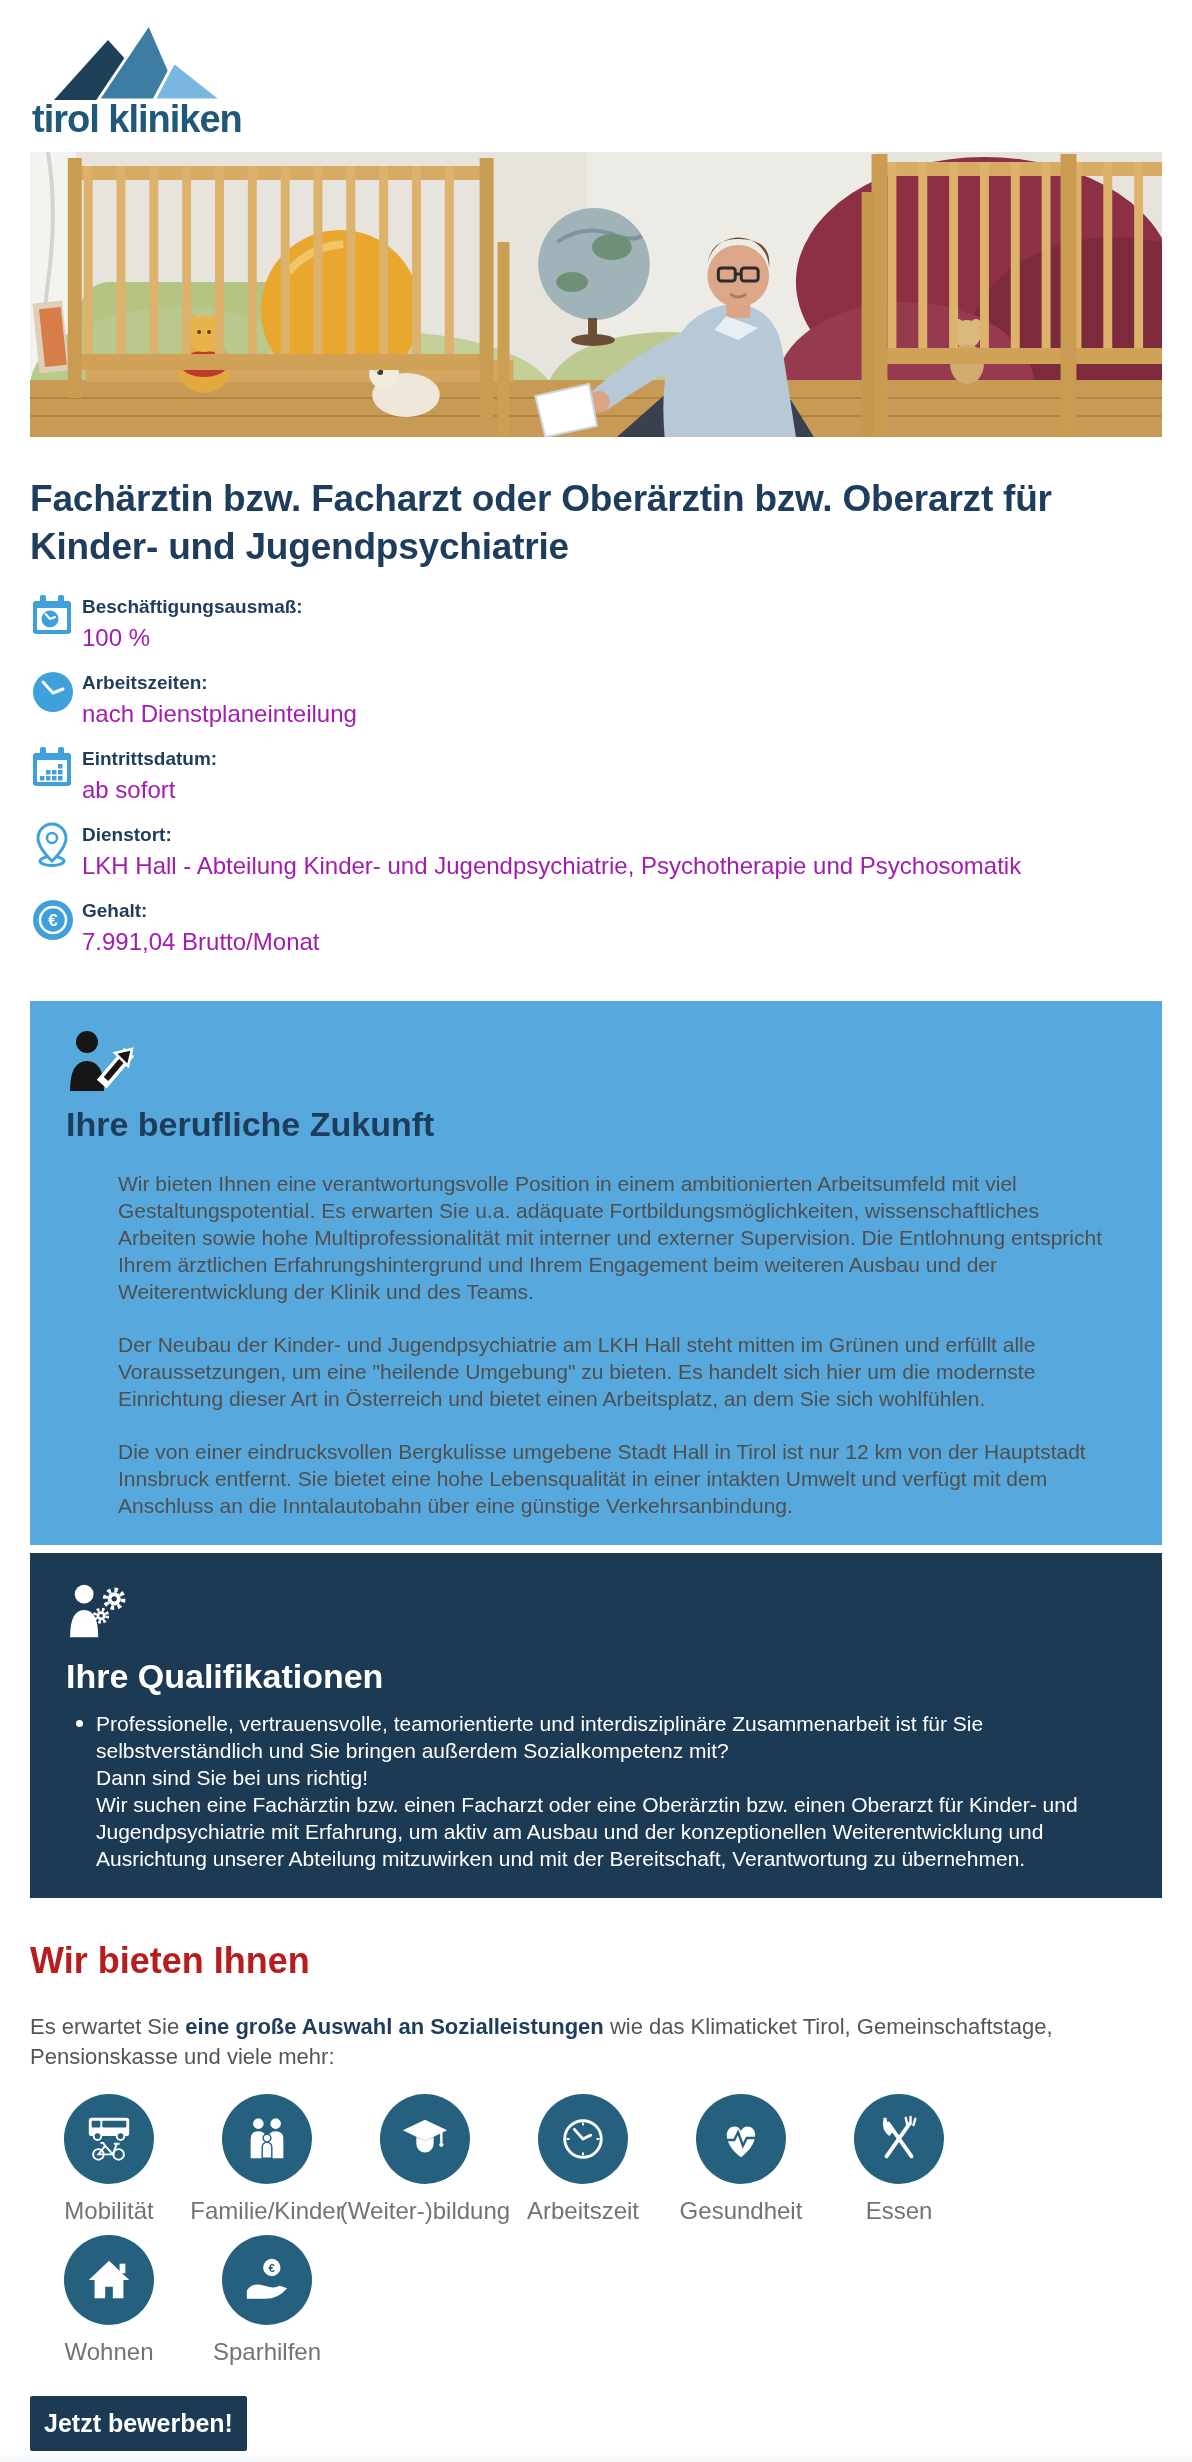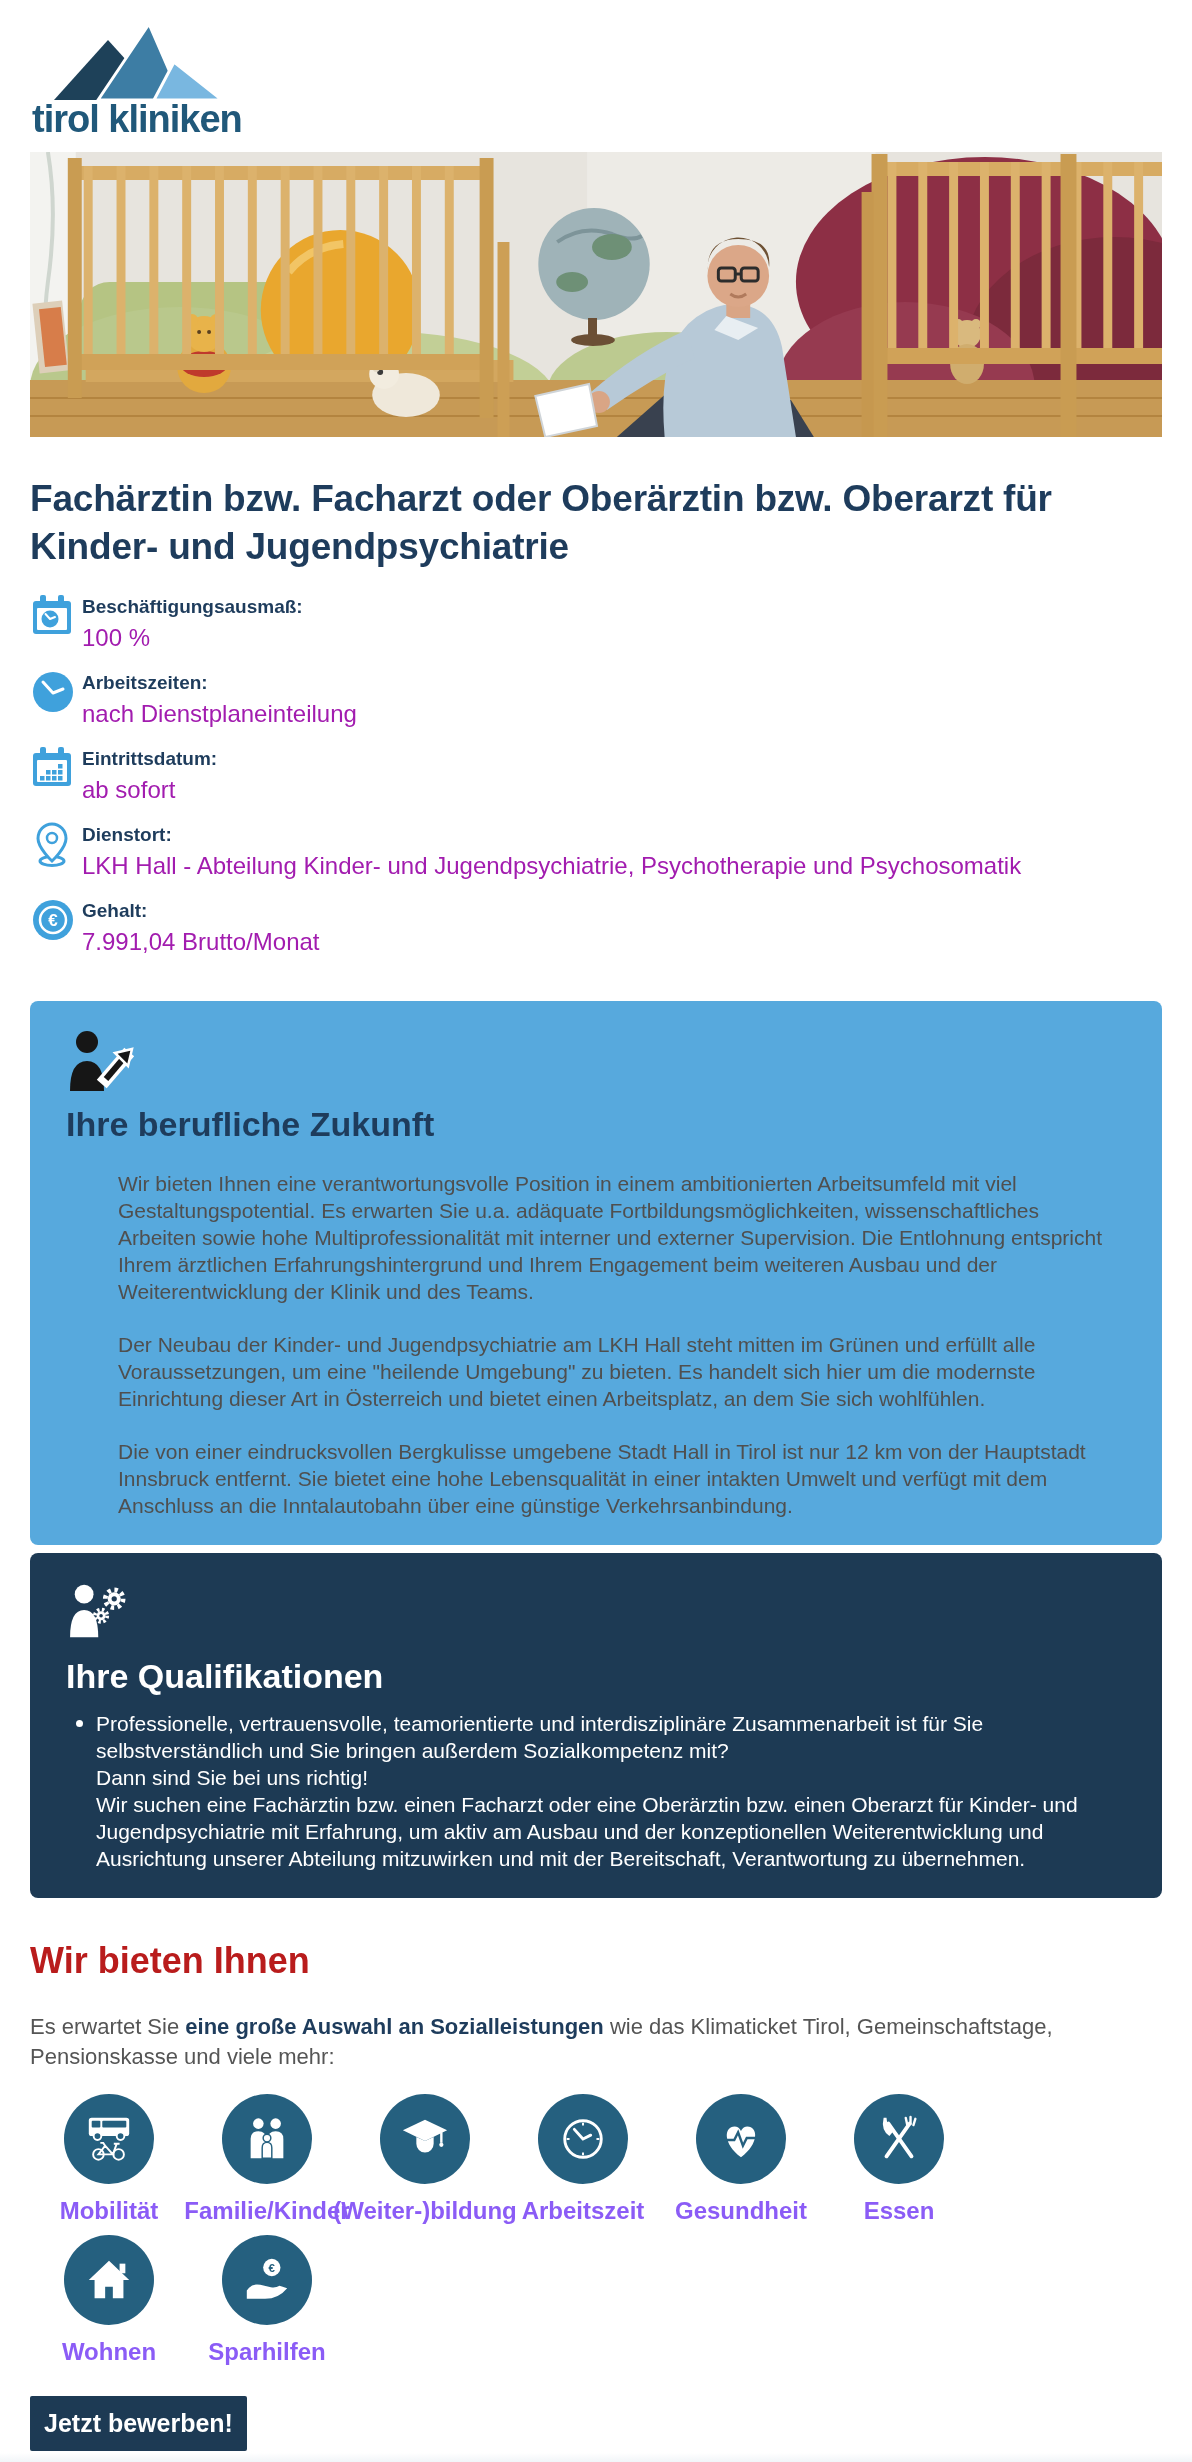--- a/index.html
+++ b/index.html
@@ -32,21 +32,21 @@
   }
 
   
   .details { margin-top: 20px; }
   .detail-item { position: relative; padding-left: 52px; min-height: 62px; margin-bottom: 14px; }
   .detail-icon { position: absolute; left: 0; top: 2px; width: 46px; height: 46px; }
   .detail-label { font-size: 19px; line-height: 31px; font-weight: bold; color: #1e3c5c; }
   .detail-value { font-size: 24px; line-height: 31px; color: #a21caf; }
 
   
-  .section { border-radius: 8px; padding: 28px 38px 26px 32px; }
+  .section { border-radius: 0; padding: 28px 38px 26px 32px; }
   .section-blue  { margin-top: 44px; background: #57a9dd; }
   .section-dark  { margin-top: 8px;  background: #1d3a54; }
   .section-icon { width: 72px; height: 66px; margin-left: 4px; }
   .section h2 { font-size: 34px; font-weight: bold; margin-top: 10px; margin-left: 4px; }
   .section-blue h2 { color: #1e3c5c; }
   .section-dark h2 { color: #ffffff; }
   .section-blue p {
     margin-top: 26px; margin-left: 56px; max-width: 1000px;
     font-size: 21px; line-height: 27px; color: #4f4f4f;
   }
@@ -62,21 +62,21 @@
   .benefits-intro { margin-top: 30px; font-size: 22px; line-height: 30px; color: #555; max-width: 1110px; }
   .benefits-intro b { color: #1e3c5c; }
   .benefits-grid { margin-top: 22px; display: flex; flex-wrap: wrap; row-gap: 10px; width: 1000px; }
   .benefit { width: 158px; display: flex; flex-direction: column; align-items: center; }
   .benefit-circle {
     width: 90px; height: 90px; border-radius: 50%;
     background: #25607f; display: flex; align-items: center; justify-content: center;
     flex: 0 0 auto;
   }
   .benefit-label {
-    margin-top: 13px; font-size: 24px; font-weight: bold; color: #8b5cf6;
+    margin-top: 13px; font-size: 24px; font-weight: normal; color: #737373;
     white-space: nowrap; text-align: center;
   }
 
   
   .cta-row { margin-top: 30px; }
   .cta-button {
     display: inline-block; background: #1d3a54; color: #ffffff;
     font-family: inherit; font-size: 25px; font-weight: bold;
     padding: 13px 14px; border: none; border-radius: 2px; cursor: pointer;
   }

